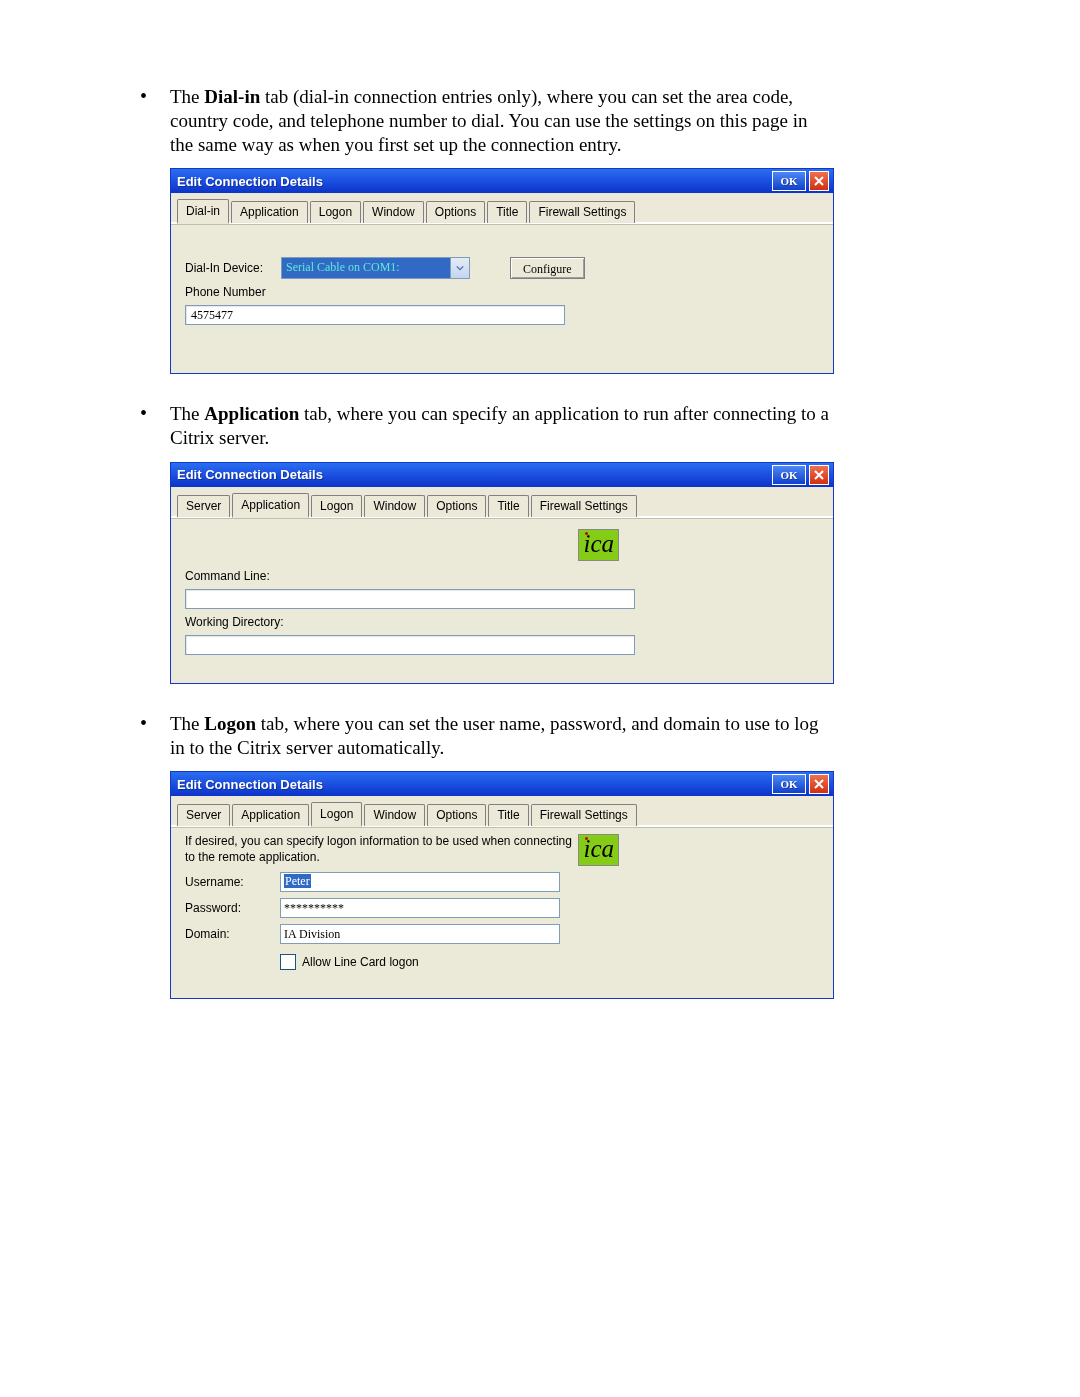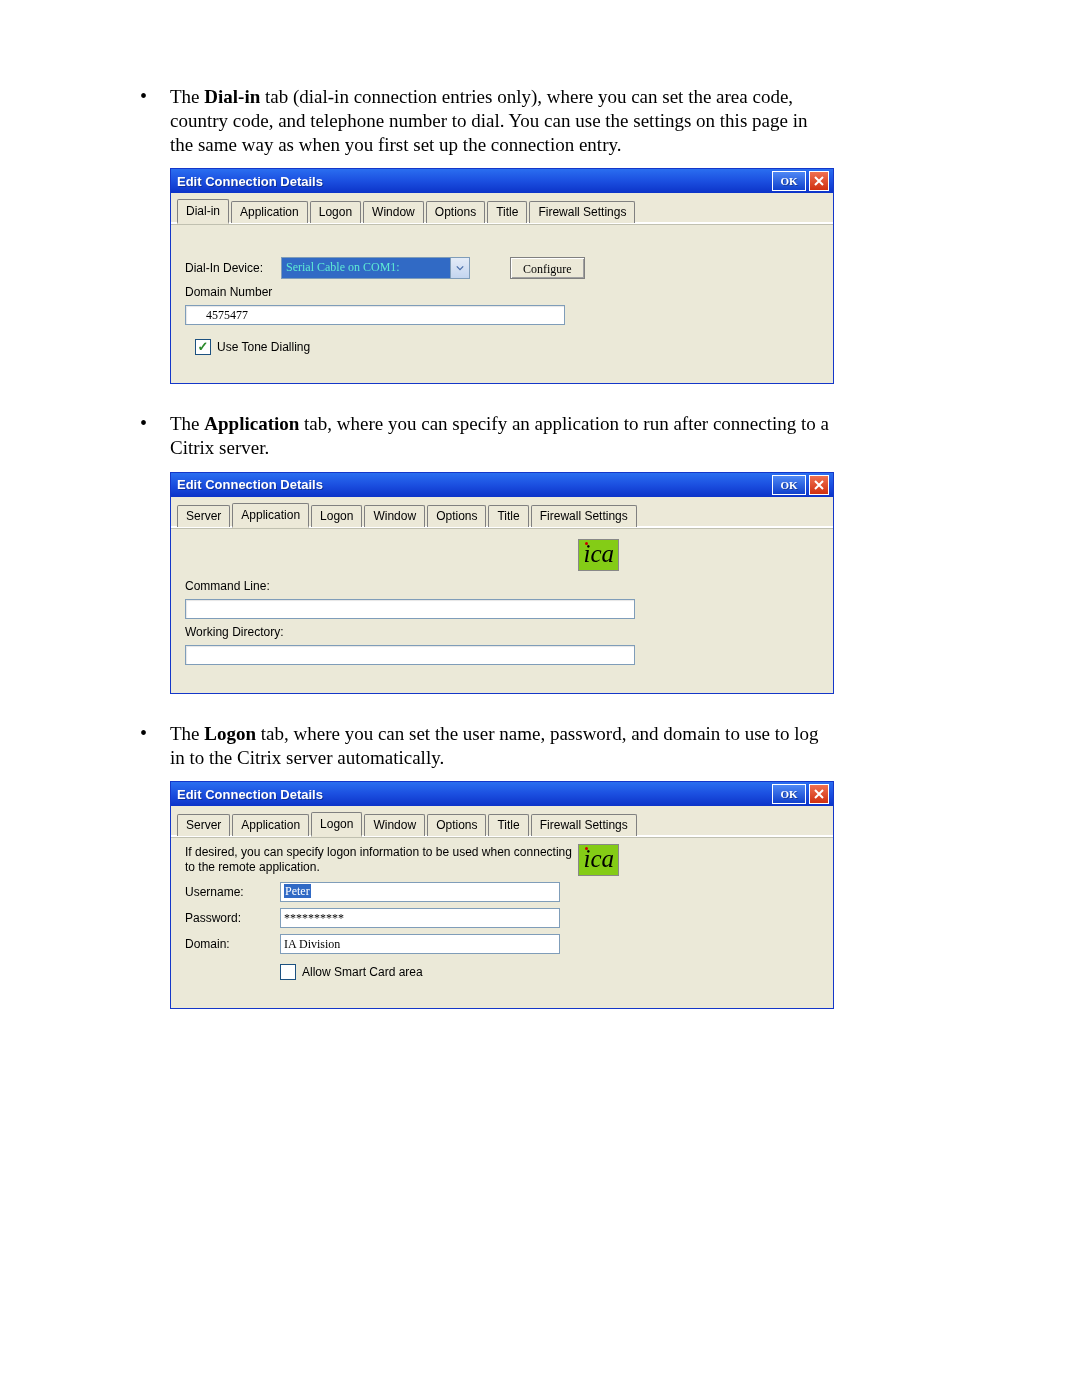--- a/index.html
+++ b/index.html
@@ -154,21 +154,21 @@
     box-shadow: inset 1px 1px 0 #fff, inset -1px -1px 0 #a0a0a0;
     cursor: pointer;
   }
 
   .wide-input {
     width: 380px;
     height: 20px;
     background: #fff;
     border: 1px solid #7f9db9;
     font: 12px Tahoma;
-    padding: 2px 20px;
+    padding: 2px 5px;
     box-sizing: border-box;
     box-shadow: inset 1px 1px 1px rgba(0,0,0,.1);
   }
 
   .chk {
     width: 14px; height: 14px;
     border: 1px solid #1c5180;
     background: #fff;
     display: inline-flex; align-items: center; justify-content: center;
     margin-right: 6px;
@@ -258,29 +258,24 @@
                 <div class="dd-arrow">
                   <svg viewBox="0 0 10 10">
                       <path d="M1 3 L5 7 L9 3" fill="none" stroke="#4a6ea9" stroke-width="1.6"></path>
                     </svg>
                 </div>
               </div>
               <span style="width:40px"></span>
               <button class="std-btn"><span>Configure</span></button>
             </div>
             <div class="row">
-              <span class="lbl">Domain Number</span>
+              <span class="lbl">Phone Number</span>
             </div>
             <div class="row">
               <input class="wide-input" value="4575477" style="">
-            </div>
-            <div class="row" style="margin-top:14px;">
-              <span style="width:10px"></span>
-              <span class="chk checked"></span>
-              <span class="lbl">Use Tone Dialling</span>
             </div>
           </div>
         </div>
       </div>
     </li>
 
     <li>
       <div class="bullet-text">
         <span>The </span><span class="bold">Application</span><span> tab, where you can specify an application to run after connecting to a Citrix server.</span>
       </div>
@@ -351,41 +346,41 @@
           <div class="tabstrip">
             <div class="tab"><span>Server</span></div>
             <div class="tab"><span>Application</span></div>
             <div class="tab active"><span>Logon</span></div>
             <div class="tab"><span>Window</span></div>
             <div class="tab"><span>Options</span></div>
             <div class="tab"><span>Title</span></div>
             <div class="tab"><span>Firewall Settings</span></div>
           </div>
           <div class="dlg-body" style="padding-top:6px;">
-            <div style="display:flex;align-items:center;">
+            <div style="display:flex;align-items:flex-start;">
               <div class="lbl" style="max-width:400px;line-height:1.3">If desired, you can specify logon information to be used when connecting to the remote application.</div>
               <span style="flex:1"></span>
               <span class="ica-logo" style="margin-right:200px"><span class="dot"></span><span>ica</span></span>
             </div>
             <div class="row" style="margin-top:6px;">
               <span class="form-lbl-col">Username:</span>
               <div class="sel-input"><span class="hilite">Peter</span></div>
             </div>
             <div class="row">
               <span class="form-lbl-col">Password:</span>
               <input class="sel-input" type="text" value="**********" style="">
             </div>
             <div class="row">
               <span class="form-lbl-col">Domain:</span>
               <input class="sel-input" type="text" value="IA Division" style="">
             </div>
             <div class="row" style="margin-top:10px;">
               <span class="form-lbl-col"></span>
               <span class="chk"></span>
-              <span class="lbl">Allow Smart Card area</span>
+              <span class="lbl">Allow Line Card logon</span>
             </div>
           </div>
         </div>
       </div>
     </li>
 
   </ul>
 </div>
 
 </body></html>

